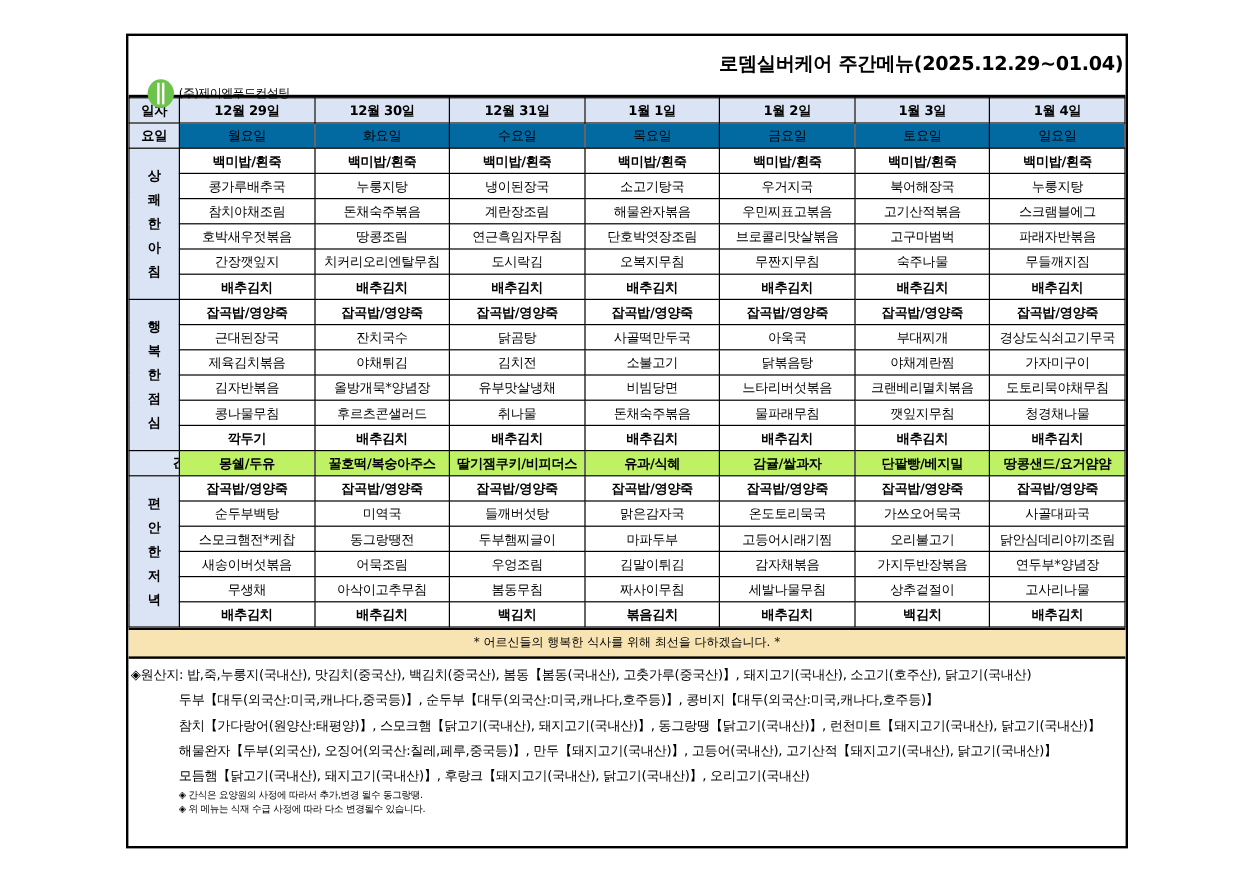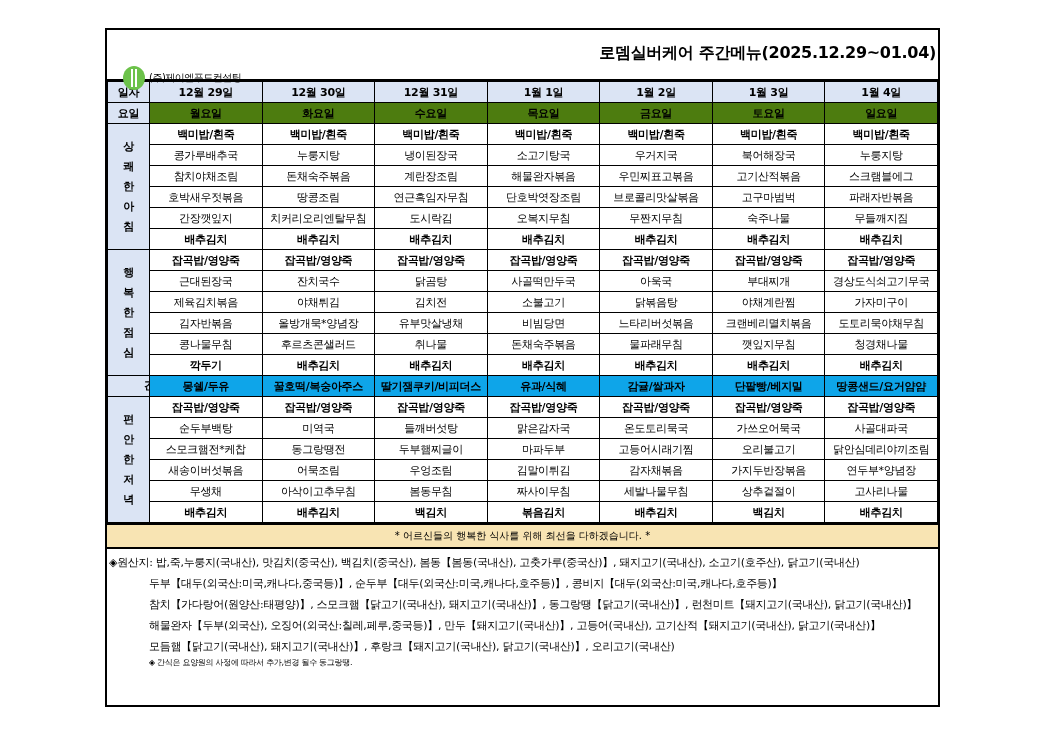--- a/index.html
+++ b/index.html
@@ -10,24 +10,24 @@
   .logo-mark { width:22px; height:24px; border-radius:50%; background:#6cc24a; position:relative; }
   .logo-mark::before, .logo-mark::after { content:""; position:absolute; top:3px; width:2px; height:18px; background:#fff; }
   .logo-mark::before { left:8px; }
   .logo-mark::after { left:12px; }
   .logo-text { font-size:10px; letter-spacing:-0.5px; }
   .title { position:absolute; left:0; right:2px; top:13px; text-align:right; font-size:16px; font-weight:bold; letter-spacing:-0.3px; }
   table.menu { border-collapse:collapse; width:831px; table-layout:fixed; }
   table.menu td { border:1px solid #000; text-align:center; font-size:11px; height:20px; padding:0; white-space:nowrap; overflow:hidden; letter-spacing:-0.3px; }
   col.lbl { width:42px; }
   .hdr-blue { background:#dbe4f4; font-weight:bold; }
-  .hdr-tan { background:#4d7c0f; font-weight:bold; }
+  .hdr-tan { background:#0369a1; font-weight:normal; }
   .lblcell { background:#dbe4f4; font-weight:bold; font-size:12px; line-height:20px; }
   .b { font-weight:bold; }
-  .snack td { background:#0ea5e9; }
+  .snack td { background:#bef264; }
   .snack td.lblcell { background:#dbe4f4;padding-left:36px; }
   .thick-top td { border-top:2px solid #000; }
   .notice { background:#f8e4b3; height:22px; border-top:2px solid #000; border-bottom:2px solid #000; text-align:center; font-size:10px; line-height:22px; }
   .origin { padding:3px 0 0 2px; font-size:11px; line-height:21px; letter-spacing:-0.3px; }
   .origin .indent { padding-left:40px; }
   .small { font-size:8px; line-height:12px; padding-left:40px; }
 </style>
 </head>
 <body>
 
@@ -264,14 +264,15 @@
 
   <div class="notice">* 어르신들의 행복한 식사를 위해 최선을 다하겠습니다. *</div>
 
   <div class="origin">
     <div>◈원산지: 밥,죽,누룽지(국내산), 맛김치(중국산), 백김치(중국산), 봄동【봄동(국내산), 고춧가루(중국산)】, 돼지고기(국내산), 소고기(호주산), 닭고기(국내산)</div>
     <div class="indent">두부【대두(외국산:미국,캐나다,중국등)】, 순두부【대두(외국산:미국,캐나다,호주등)】, 콩비지【대두(외국산:미국,캐나다,호주등)】</div>
     <div class="indent">참치【가다랑어(원양산:태평양)】, 스모크햄【닭고기(국내산), 돼지고기(국내산)】, 동그랑땡【닭고기(국내산)】, 런천미트【돼지고기(국내산), 닭고기(국내산)】</div>
     <div class="indent">해물완자【두부(외국산), 오징어(외국산:칠레,페루,중국등)】, 만두【돼지고기(국내산)】, 고등어(국내산), 고기산적【돼지고기(국내산), 닭고기(국내산)】</div>
     <div class="indent">모듬햄【닭고기(국내산), 돼지고기(국내산)】, 후랑크【돼지고기(국내산), 닭고기(국내산)】, 오리고기(국내산)</div>
     <div class="small">◈ 간식은 요양원의 사정에 따라서 추가,변경 될수 동그랑땡.</div>
+    <div class="small">◈ 위 메뉴는 식재 수급 사정에 따라 다소 변경될수 있습니다.</div>
   </div>
 </div>
 
 </body></html>

